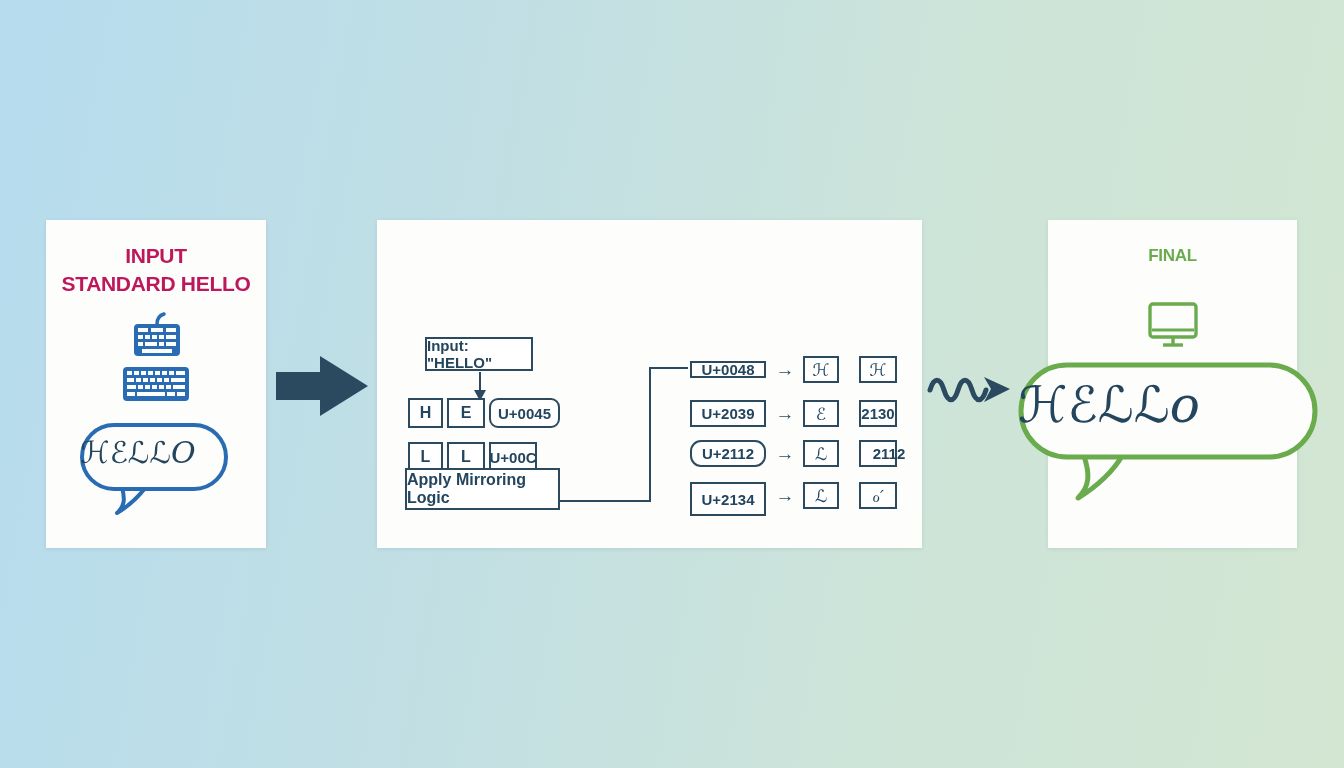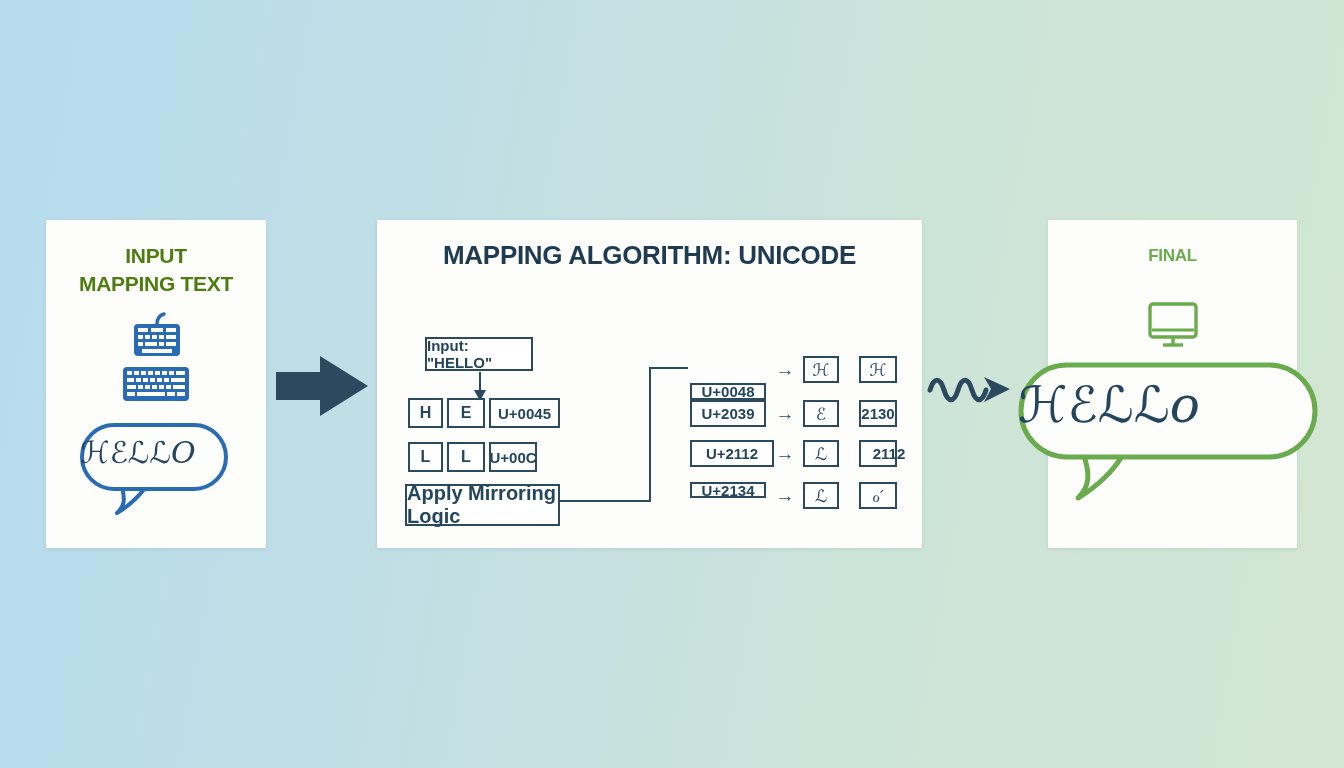--- a/index.html
+++ b/index.html
@@ -13,21 +13,21 @@
     box-shadow:0 1px 4px rgba(40,70,90,.10);
   }
   .card-left{left:46px;top:220px;width:220px;height:328px;}
   .card-mid{left:377px;top:220px;width:545px;height:328px;}
   .card-right{left:1048px;top:220px;width:249px;height:328px;}
 
   .panel-title{
     position:absolute;left:0;right:0;text-align:center;
     font-weight:800;letter-spacing:-.3px;white-space:pre-line;
   }
-  .t-left{top:22px;font-size:21px;line-height:28px;color:#4d7c0f;}
+  .t-left{top:22px;font-size:21px;line-height:28px;color:#be185d;}
   .t-mid{top:20px;font-size:26px;line-height:31px;color:#1f3b52;}
   .t-right{top:22px;font-size:17px;line-height:28px;color:#6aab4e;}
 
   .abs{position:absolute;}
 
   
   .bx{
     position:absolute;display:flex;align-items:center;justify-content:center;
     background:#fff;border:2px solid #2b4a60;color:#24455e;
     font-weight:700;box-sizing:border-box;
@@ -50,21 +50,21 @@
     font-family:"DejaVu Serif","DejaVu Sans",serif;font-style:italic;
     color:#24455e;
   }
   .bubble-text-left{top:12px;font-size:30px;}
   .bubble-text-right{top:14px;font-size:50px;}
 </style>
 </head>
 <body>
 
 <div class="card card-left">
-  <div class="panel-title t-left"><span>INPUT</span><br><span>MAPPING TEXT</span></div>
+  <div class="panel-title t-left"><span>INPUT</span><br><span>STANDARD HELLO</span></div>
 
   <svg class="abs" style="left:86px;top:92px;" width="50" height="46" viewBox="0 0 50 46">
     <path d="M25,12 Q25,4 32,2" fill="none" stroke="#2a6cb3" stroke-width="3.4" stroke-linecap="round"></path>
     <rect x="2" y="12" width="46" height="32" rx="4" fill="#2a6cb3"></rect>
     <g fill="#fdfdfb">
       <rect x="6" y="16" width="10" height="4"></rect>
         <rect x="19" y="16" width="12" height="4"></rect>
         <rect x="34" y="16" width="10" height="4"></rect>
       <rect x="6" y="23" width="5" height="4"></rect>
         <rect x="13" y="23" width="5" height="4"></rect>
@@ -118,56 +118,56 @@
     </svg>
     <div class="bubble-text bubble-text-left">ℋℰℒℒO</div>
   </div>
 </div>
 
 <svg class="abs" style="left:276px;top:352px;" width="94" height="68" viewBox="0 0 94 68">
   <polygon points="0,20 44,20 44,4 92,34 44,64 44,48 0,48" fill="#2b4a60"></polygon>
 </svg>
 
 <div class="card card-mid">
-  <div class="panel-title t-mid"><span>MAPPING ALGORITHM: UNICODE</span><br></div>
+  <div class="panel-title t-mid"><br></div>
 
   <svg class="abs" style="left:0;top:0;" width="545" height="328" viewBox="0 0 545 328">
     <line x1="103" y1="152" x2="103" y2="172" stroke="#2b4a60" stroke-width="2"></line>
     <polygon points="97,170 103,181 109,170" fill="#2b4a60"></polygon>
     <polyline points="183,281 273,281 273,148 311,148" fill="none" stroke="#2b4a60" stroke-width="2"></polyline>
   </svg>
 
   <div class="bx bx-sm" style="left:48px;top:117px;width:108px;height:34px;font-size:15px;">Input: "HELLO"</div>
 
   <div class="bx bx-sm" style="left:31px;top:178px;width:35px;height:30px;">H</div>
   <div class="bx bx-sm" style="left:70px;top:178px;width:38px;height:30px;">E</div>
-  <div class="bx bx-code" style="left:112px;top:178px;width:71px;height:30px;">U+0045</div>
+  <div class="bx bx-code" style="left:112px;top:178px;width:71px;height:30px;border-radius:9px;">U+0045</div>
 
   <div class="bx bx-sm" style="left:31px;top:222px;width:35px;height:30px;">L</div>
   <div class="bx bx-sm" style="left:70px;top:222px;width:38px;height:30px;">L</div>
   <div class="bx bx-code" style="left:112px;top:222px;width:48px;height:30px;">U+00C</div>
 
-  <div class="bx" style="left:28px;top:264px;width:155px;height:42px;font-size:20px;">Apply Mirroring Logic</div>
+  <div class="bx" style="left:28px;top:248px;width:155px;height:42px;font-size:16px;">Apply Mirroring Logic</div>
 
-  <div class="bx bx-code" style="left:313px;top:141px;width:76px;height:17px;margin-top:22px;">U+0048</div>
+  <div class="bx bx-code" style="left:313px;top:141px;width:76px;height:17px;">U+0048</div>
   <div class="row-arrow" style="left:394px;top:136px;width:28px;height:27px;">→</div>
   <div class="bx glyph" style="left:426px;top:136px;width:36px;height:27px;">ℋ</div>
   <div class="bx glyph" style="left:482px;top:136px;width:38px;height:27px;">ℋ</div>
 
   <div class="bx bx-code" style="left:313px;top:180px;width:76px;height:27px;">U+2039</div>
   <div class="row-arrow" style="left:394px;top:180px;width:28px;height:27px;">→</div>
   <div class="bx glyph" style="left:426px;top:180px;width:36px;height:27px;">ℰ</div>
   <div class="bx bx-code" style="left:482px;top:180px;width:38px;height:27px;">2130</div>
 
-  <div class="bx bx-code" style="left:313px;top:220px;width:84px;height:27px;">U+2112</div>
+  <div class="bx bx-code" style="left:313px;top:220px;width:76px;height:27px;border-radius:11px;">U+2112</div>
   <div class="row-arrow" style="left:394px;top:220px;width:28px;height:27px;">→</div>
   <div class="bx glyph" style="left:426px;top:220px;width:36px;height:27px;">ℒ</div>
   <div class="bx bx-code" style="left:482px;top:220px;width:38px;height:27px;padding-left:22px;">2112</div>
 
-  <div class="bx bx-code" style="left:313px;top:262px;width:76px;height:16px;">U+2134</div>
+  <div class="bx bx-code" style="left:313px;top:262px;width:76px;height:34px;">U+2134</div>
   <div class="row-arrow" style="left:394px;top:262px;width:28px;height:27px;">→</div>
   <div class="bx glyph" style="left:426px;top:262px;width:36px;height:27px;">ℒ</div>
   <div class="bx glyph" style="left:482px;top:262px;width:38px;height:27px;">ℴ′</div>
 </div>
 
 <svg class="abs" style="left:926px;top:368px;" width="90" height="42" viewBox="0 0 90 42">
   <path d="M4,22 C8,9 14,9 18,22 C22,35 28,35 32,22 C36,9 42,9 46,22 C50,35 56,35 60,22" fill="none" stroke="#2b4a60" stroke-width="5" stroke-linecap="round"></path>
   <polygon points="58,9 84,21 58,34 65,21" fill="#2b4a60"></polygon>
 </svg>
 

